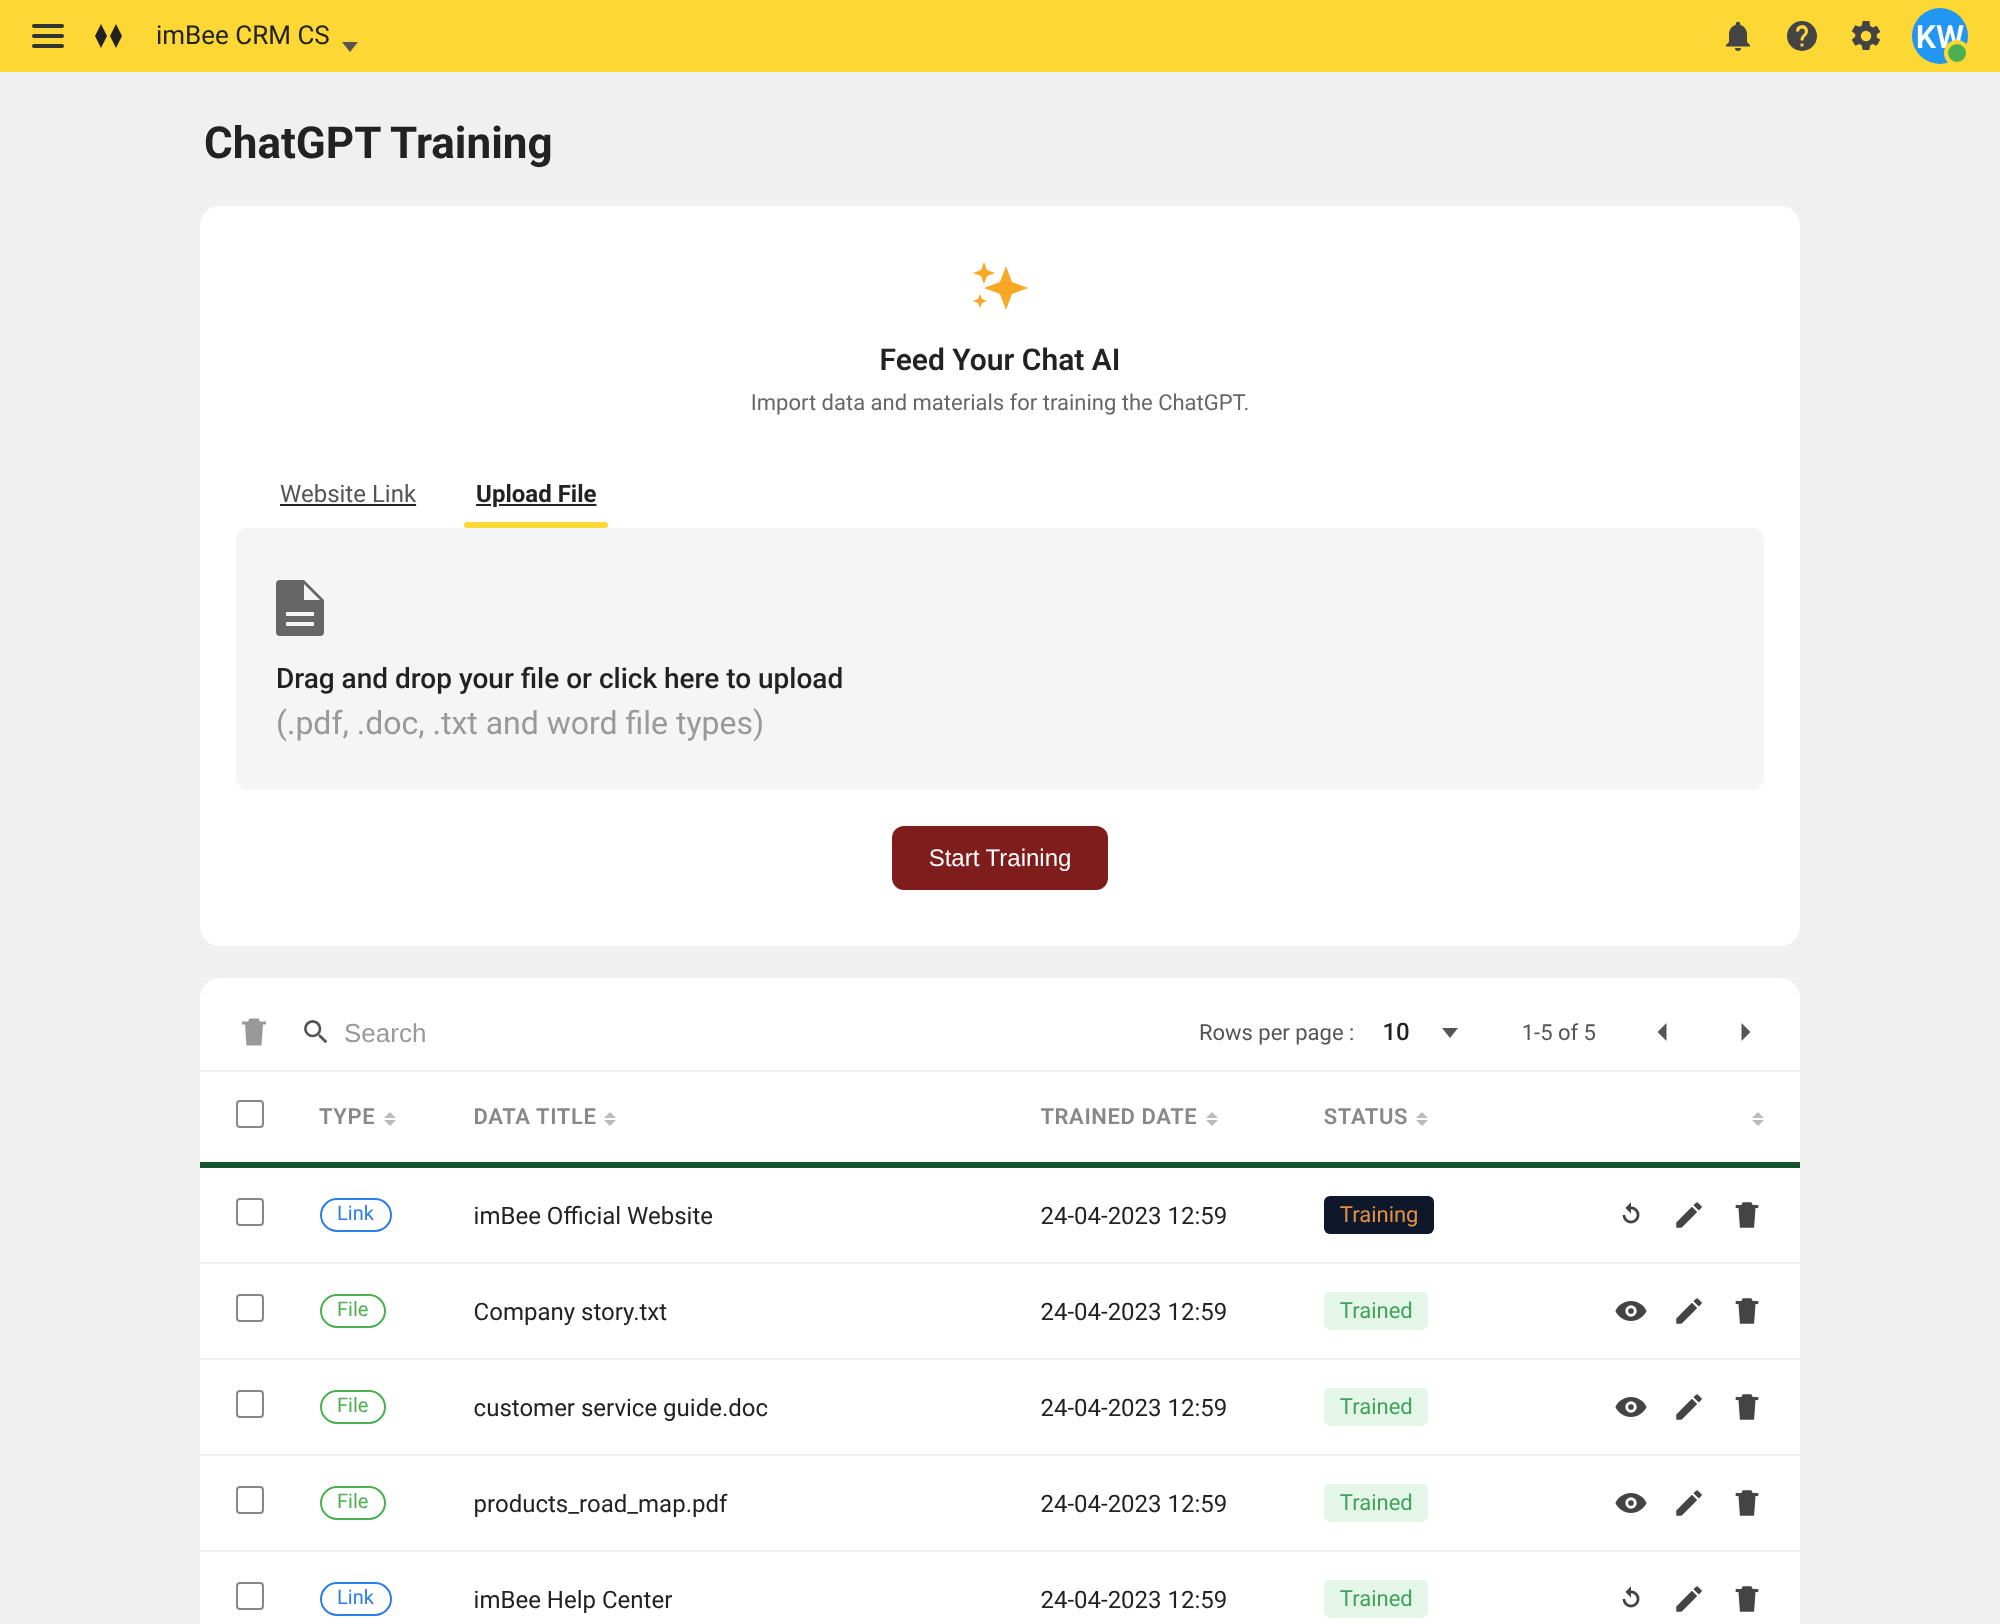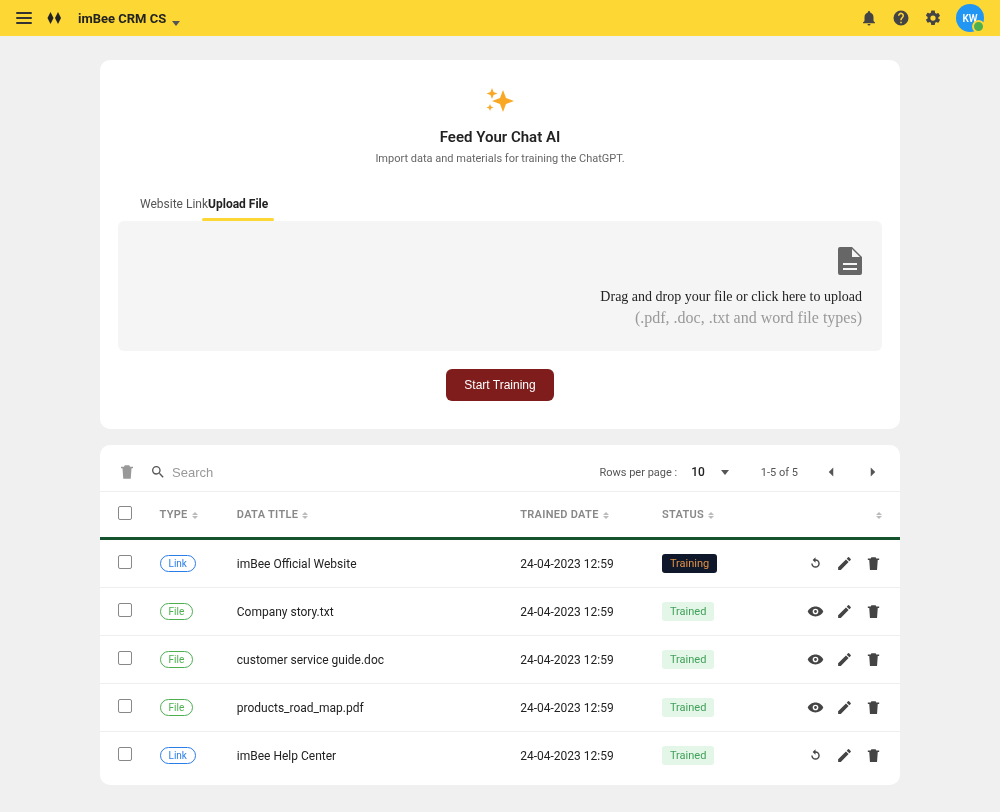--- a/index.html
+++ b/index.html
@@ -3,38 +3,38 @@
 <meta charset="utf-8">
 <style>
 * { margin: 0; padding: 0; box-sizing: border-box; }
 body { font-family: -apple-system, BlinkMacSystemFont, "Segoe UI", Roboto, sans-serif; background: #f0f0f0; color: #222; }
 .topbar { background: #fdd835; height: 36px; display: flex; align-items: center; padding: 0 16px; justify-content: space-between; }
 .topbar-left { display: flex; align-items: center; gap: 14px; }
 .menu-icon { cursor: pointer; display: flex; flex-direction: column; gap: 3px; }
 .menu-icon span { display: block; width: 16px; height: 2px; background: #333; border-radius: 1px; }
 .logo { display: flex; align-items: center; gap: 2px; }
 .logo svg { width: 18px; height: 18px; }
-.app-name-wrap { display: flex; align-items: flex-end; gap: 6px; cursor: pointer; font-size: 13px; font-weight: 700; color: #222; }
+.app-name-wrap { display: flex; align-items: flex-end; gap: 6px; cursor: pointer; font-size: 13px; font-weight: 400; color: #222; }
 .caret-down { width: 0; height: 0; border-left: 4px solid transparent; border-right: 4px solid transparent; border-top: 5px solid #555; }
 .topbar-right { display: flex; align-items: center; gap: 14px; }
 .topbar-right .tb-icon { width: 18px; height: 18px; cursor: pointer; fill: #444; }
-.avatar { width: 28px; height: 28px; border-radius: 50%; background: #2196f3; color: #fff; display: flex; align-items: center; justify-content: center; font-size: 10px; font-weight: 600; position: relative; cursor: pointer; text-align: center; }
+.avatar { width: 28px; height: 28px; border-radius: 50%; background: #2196f3; color: #fff; display: flex; align-items: center; justify-content: center; font-size: 16px; font-weight: 600; position: relative; cursor: pointer; text-align: center; }
 .avatar::after { content: ""; position: absolute; bottom: -1px; right: -1px; width: 9px; height: 9px; border-radius: 50%; background: #4caf50; border: 2px solid #fdd835; }
 .container { width: 800px; margin: 0 auto; padding-top: 24px; }
 .page-title { font-size: 22px; font-weight: 700; margin-bottom: 18px; margin-left: 2px; }
 .card { background: #fff; border-radius: 10px; padding: 28px 0 28px 0; }
 .feed-block { text-align: center; padding: 0 52px; }
 .spark-icon { display: inline-block; margin-bottom: 10px; }
 .feed-title { font-size: 15px; font-weight: 600; margin-bottom: 6px; }
 .feed-desc { font-size: 11px; color: #666; margin-bottom: 22px; }
-.tabs { display: flex; padding: 0 40px; border-bottom: none; }
+.tabs { display: flex; gap: 30px; padding: 0 40px; border-bottom: none; text-decoration: underline; }
 .tab { font-size: 12px; padding: 10px 0; color: #555; cursor: pointer; position: relative; }
 .tab.active { font-weight: 700; color: #222; }
 .tab.active::after { content: ""; position: absolute; bottom: 0; left: -6px; right: -6px; height: 3px; background: #fdd835; border-radius: 2px; }
-.dropzone { margin: 0 18px; background: #f5f5f5; border-radius: 6px; padding: 26px 20px 24px 20px; text-align: right; cursor: pointer; font-family: Liberation Serif, serif; }
+.dropzone { margin: 0 18px; background: #f5f5f5; border-radius: 6px; padding: 26px 20px 24px 20px; text-align: left; cursor: pointer; }
 .file-icon { display: inline-block; margin-bottom: 10px; }
 .drop-text { font-size: 14px; font-weight: 500; margin-bottom: 4px; }
 .drop-hint { font-size: 16px; color: #999; }
 .start-btn { display: block; margin: 18px auto 0 auto; background: #7f1d1d; color: #fff; border: none; padding: 9px 18px; font-size: 12px; border-radius: 6px; cursor: pointer; font-weight: 500; }
 .table-controls { display: flex; align-items: center; padding: 18px 18px 10px 18px; gap: 14px; }
 .delete-bulk { width: 18px; height: 18px; fill: #999; cursor: pointer; }
 .search-wrap { display: flex; gap: 6px; flex: 1; }
 .search-wrap svg { width: 16px; height: 16px; fill: #555; }
 .search-input { border: none; outline: none; font-size: 13px; color: #333; background: transparent; width: 120px; }
 .search-input::placeholder { color: #999; }
@@ -98,20 +98,21 @@
     <svg class="tb-icon" viewBox="0 0 24 24">
         <path d="M19.14 12.94a7.49 7.49 0 0 0 .05-.94 7.49 7.49 0 0 0-.05-.94l2.03-1.58a.5.5 0 0 0 .12-.64l-1.92-3.32a.5.5 0 0 0-.61-.22l-2.39.96a7.03 7.03 0 0 0-1.62-.94l-.36-2.54A.5.5 0 0 0 13.9 2h-3.8a.5.5 0 0 0-.49.42l-.36 2.54a7.03 7.03 0 0 0-1.62.94l-2.39-.96a.5.5 0 0 0-.61.22L2.71 8.48a.5.5 0 0 0 .12.64l2.03 1.58a7.49 7.49 0 0 0 0 1.88l-2.03 1.58a.5.5 0 0 0-.12.64l1.92 3.32a.5.5 0 0 0 .61.22l2.39-.96c.5.38 1.04.7 1.62.94l.36 2.54a.5.5 0 0 0 .49.42h3.8a.5.5 0 0 0 .49-.42l.36-2.54c.58-.24 1.12-.56 1.62-.94l2.39.96a.5.5 0 0 0 .61-.22l1.92-3.32a.5.5 0 0 0-.12-.64zM12 15.5A3.5 3.5 0 1 1 15.5 12 3.5 3.5 0 0 1 12 15.5z"></path>
       </svg>
     <div class="avatar">
         <span>KW</span>
       </div>
   </div>
 </div>
 
 <div class="container">
+  <h1 class="page-title">ChatGPT Training</h1>
 
   <div class="card">
     <div class="feed-block">
       <span class="spark-icon">
         <svg width="30" height="26" viewBox="0 0 30 26">
             <path fill="#f9a825" d="M18 6 L21 14 L29 17 L21 20 L18 28 L15 20 L7 17 L15 14 Z" transform="translate(0,-4)"></path>
             <path fill="#f9a825" d="M5 0 L6.5 4 L10.5 5.5 L6.5 7 L5 11 L3.5 7 L-0.5 5.5 L3.5 4 Z" transform="translate(2,0)"></path>
             <path fill="#f9a825" d="M5 0 L6 2.5 L8.5 3.5 L6 4.5 L5 7 L4 4.5 L1.5 3.5 L4 2.5 Z" transform="translate(0,16)"></path>
           </svg>
       </span>

